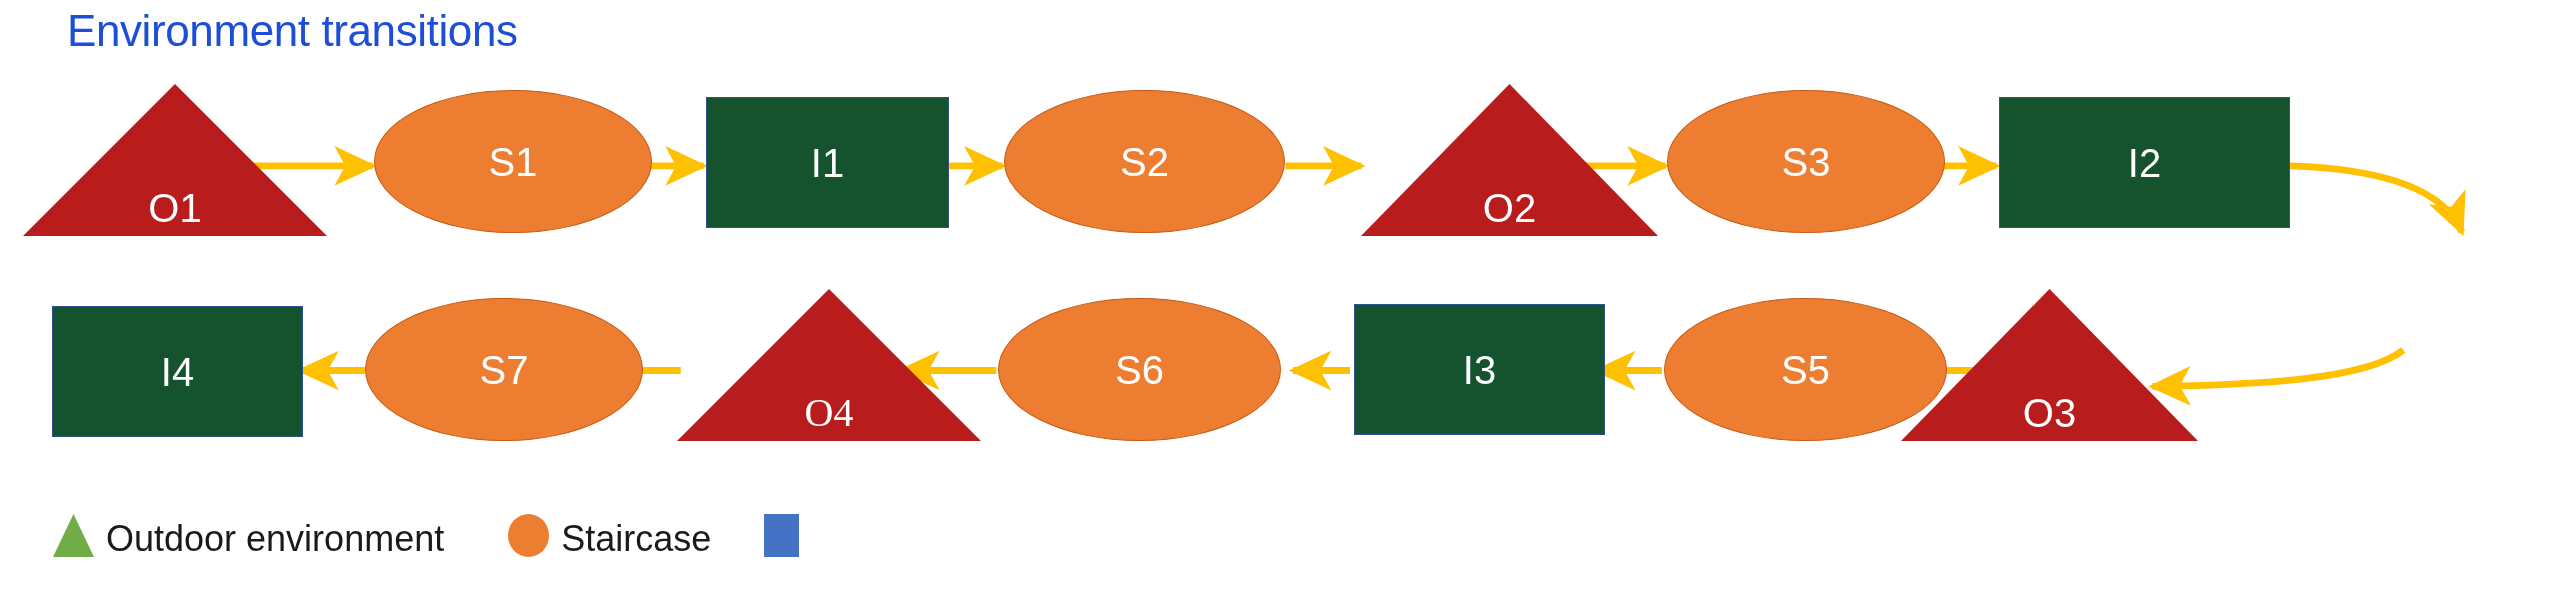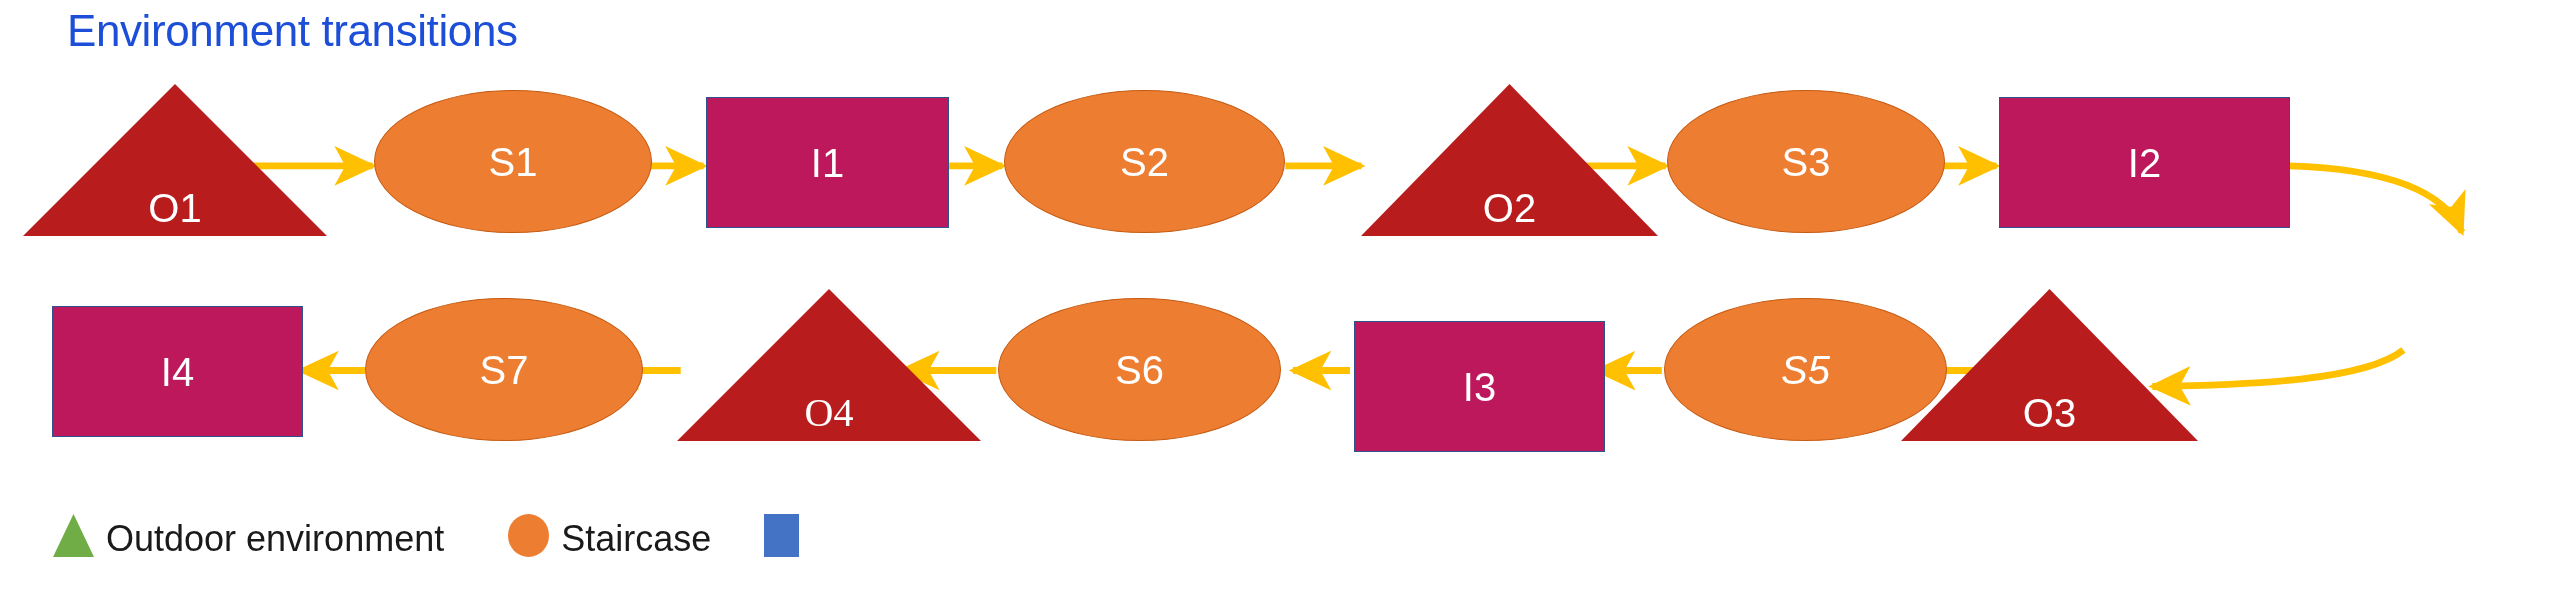--- a/index.html
+++ b/index.html
@@ -54,21 +54,21 @@
     position: relative;
     color: #ffffff;
     font-size: 40px;
     line-height: 1;
     white-space: nowrap;
     pointer-events: none;
   }
 
   
   .node.rect {
-    background: #be185d;
+    background: #14532d;
     border: 1.5px solid #2F528F;
     align-items: center;
   }
 
   
   .node.ellipse {
     background: #ED7D31;
     border: 1.5px solid #C55A11;
     border-radius: 50%;
   }
@@ -206,25 +206,25 @@
   </div>
 
   <div class="node triangle" style="left:677px; top:289px; width:304px; height:152px;font-family:Liberation Serif, serif;">
     <span class="node-label">O4</span>
   </div>
 
   <div class="node ellipse" style="left:998px; top:298px; width:283px; height:143px;">
     <span class="node-label">S6</span>
   </div>
 
-  <div class="node rect" style="left:1354px; top:304px; width:251px; height:131px;margin-top:17px;">
+  <div class="node rect" style="left:1354px; top:304px; width:251px; height:131px;">
     <span class="node-label">I3</span>
   </div>
 
-  <div class="node ellipse" style="left:1664px; top:298px; width:283px; height:143px;font-style:italic;">
+  <div class="node ellipse" style="left:1664px; top:298px; width:283px; height:143px;">
     <span class="node-label">S5</span>
   </div>
 
   <div class="node triangle" style="left:1901px; top:289px; width:297px; height:152px;">
     <span class="node-label">O3</span>
   </div>
 
   <div id="legend">
 
     <div class="legend-item">

